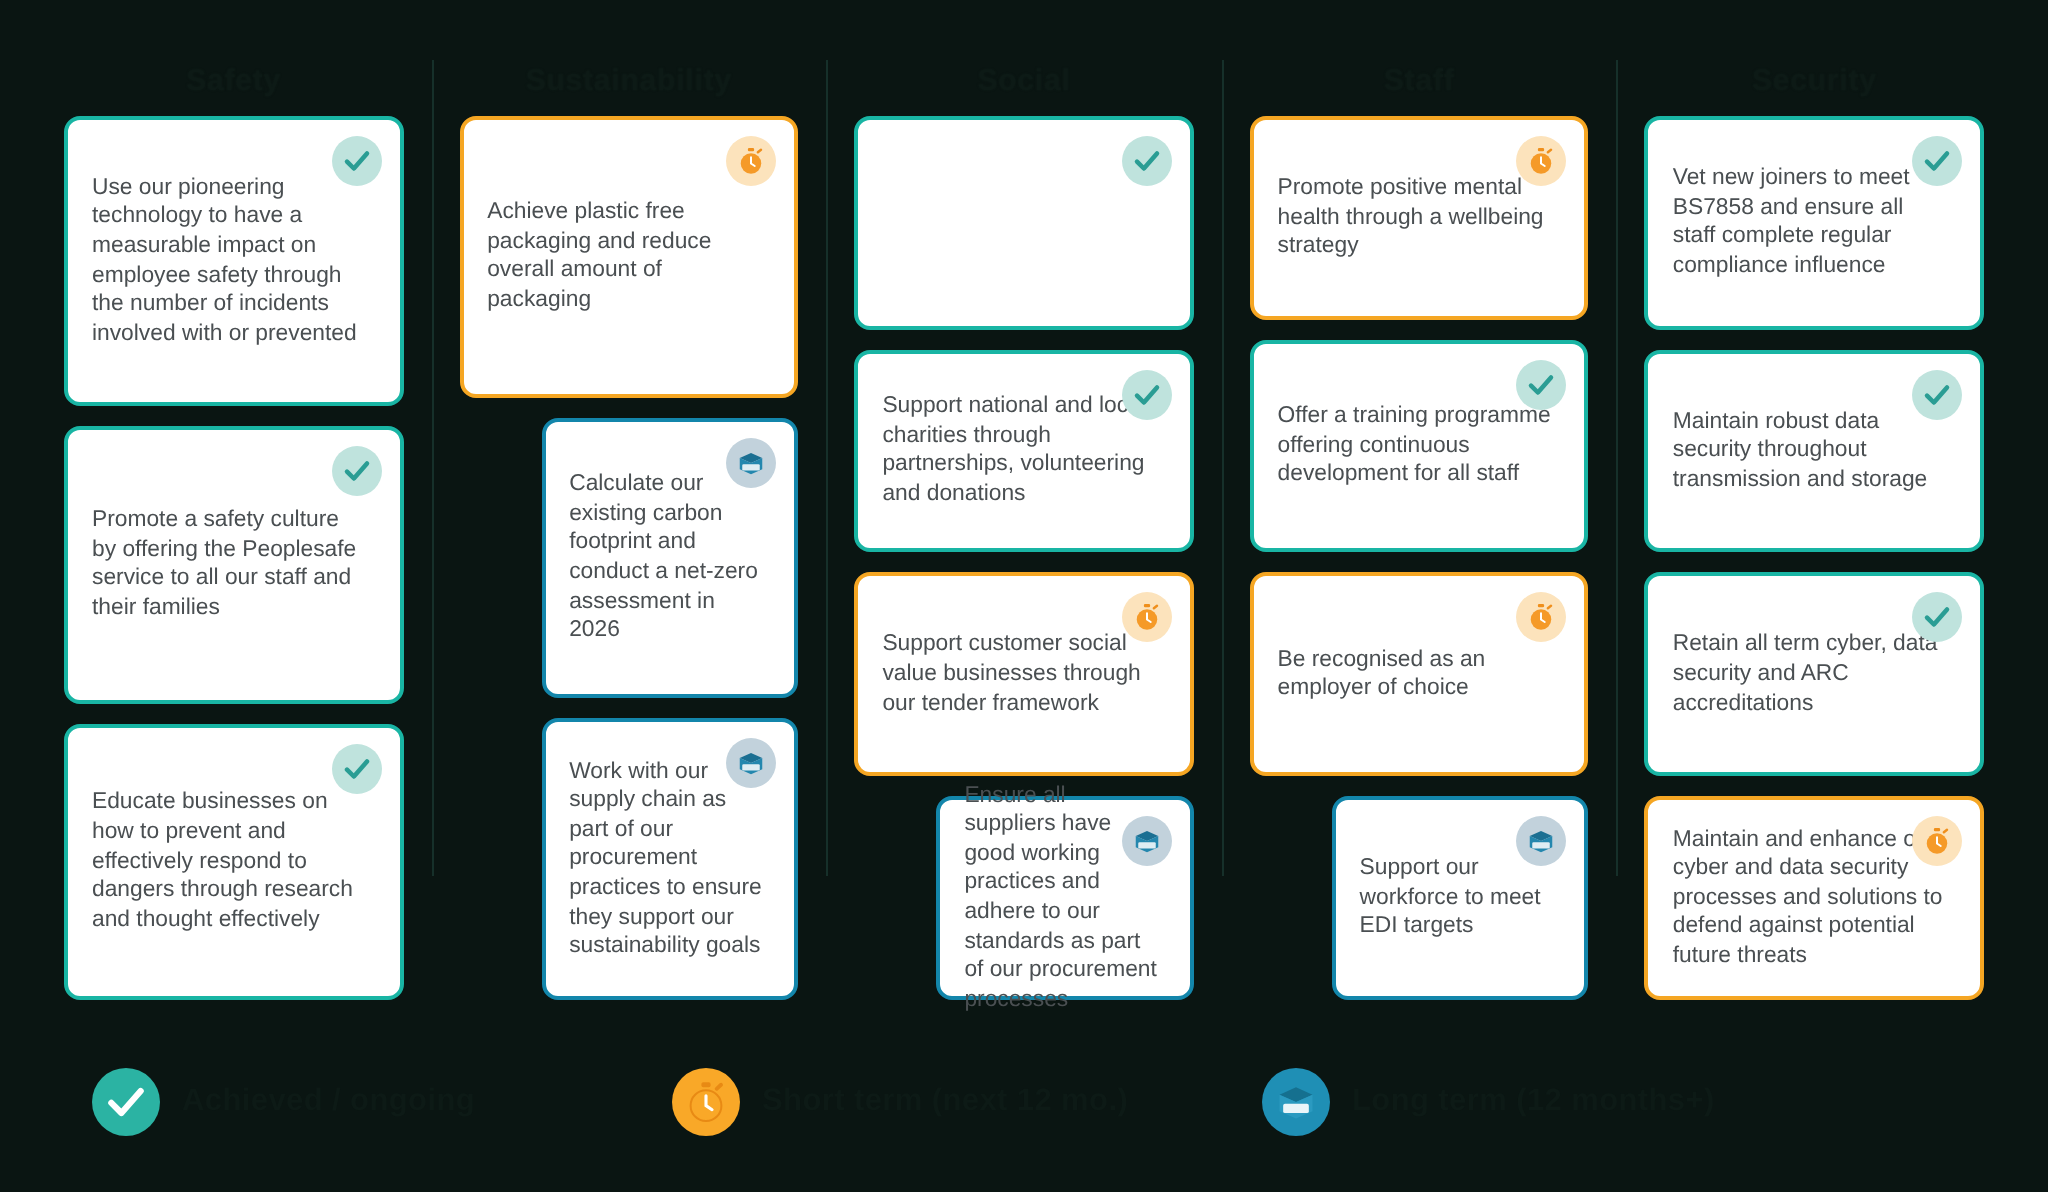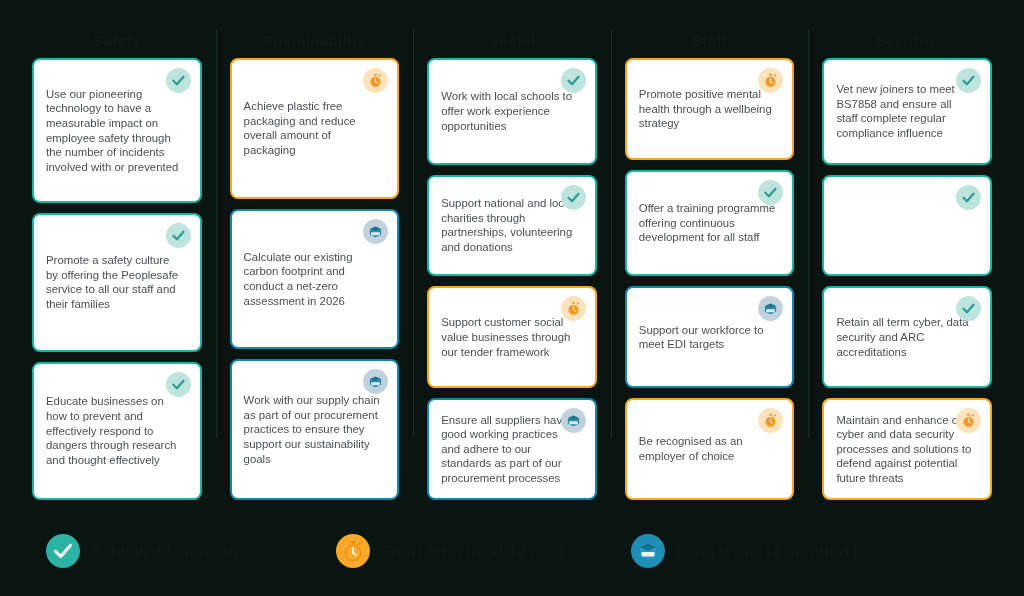--- a/index.html
+++ b/index.html
@@ -76,21 +76,21 @@
     padding: 10px 12px 10px 12px;
     min-height: 0;
     display: flex;
     align-items: center;
   }
   .card.h1 { flex: 1.06; }
   .card.h2 { flex: 1; }
 
   .card.achieved  { border-color: #19b5a4; }
   .card.short     { border-color: #f5a623; }
-  .card.long      { border-color: #1386ab; }
+  .card.long      { border-color: #1386ab; margin-left: 41px; }
 
   .card-text {
     font-size: 11.4px;
     line-height: 14.6px;
     color: #4a4f52;
     padding-right: 4px;
     font-family: "Liberation Sans", sans-serif;
   }
 
   
@@ -235,21 +235,20 @@
     <div class="column">
       <div class="col-title">Social</div>
       <div class="cards">
 
         <div class="card achieved h1">
           <span class="badge achieved">
             <svg width="15" height="15" viewBox="0 0 24 24">
                 <path d="M4 12.5 L9.5 18 L20 6" fill="none" stroke="#2a9d94" stroke-width="3.6" stroke-linecap="round" stroke-linejoin="round"></path>
               </svg>
           </span>
-          <span class="card-text">Work with local schools to offer work experience opportunities</span>
         </div>
 
         <div class="card achieved h2">
           <span class="badge achieved">
             <svg width="15" height="15" viewBox="0 0 24 24">
                 <path d="M4 12.5 L9.5 18 L20 6" fill="none" stroke="#2a9d94" stroke-width="3.6" stroke-linecap="round" stroke-linejoin="round"></path>
               </svg>
           </span>
           <span class="card-text">Support national and local charities through partnerships, volunteering and donations</span>
         </div>
@@ -298,43 +297,43 @@
 
         <div class="card achieved h1">
           <span class="badge achieved">
             <svg width="15" height="15" viewBox="0 0 24 24">
                 <path d="M4 12.5 L9.5 18 L20 6" fill="none" stroke="#2a9d94" stroke-width="3.6" stroke-linecap="round" stroke-linejoin="round"></path>
               </svg>
           </span>
           <span class="card-text">Offer a training programme offering continuous development for all staff</span>
         </div>
 
-        <div class="card long h2">
-          <span class="badge long">
-            <svg width="15" height="15" viewBox="0 0 24 24">
-              <path d="M3 8 L12 4 L21 8 L12 12 Z" fill="#1b6f92"></path>
-              <path d="M3 8 L3 17 L12 21 L21 17 L21 8 L12 12 Z" fill="#2487ae"></path>
-              <rect x="5" y="13" width="14" height="5" rx="1" fill="#ffffff" opacity="0.85"></rect>
-            </svg>
-          </span>
-          <span class="card-text">Support our workforce to meet EDI targets</span>
-        </div>
-
         <div class="card short h2">
           <span class="badge short">
             <svg width="15" height="15" viewBox="0 0 24 24">
               <rect x="9.5" y="1.5" width="5" height="2.6" rx="1" fill="#ef8f1c"></rect>
               <circle cx="12" cy="14" r="8.2" fill="#f59a28"></circle>
               <path d="M12 9 L12 14 L15 16" fill="none" stroke="#ffffff" stroke-width="1.6" stroke-linecap="round"></path>
               <path d="M17.5 5 L20 3" stroke="#ef8f1c" stroke-width="2" stroke-linecap="round"></path>
             </svg>
           </span>
           <span class="card-text">Be recognised as an employer of choice</span>
         </div>
 
+        <div class="card long h2">
+          <span class="badge long">
+            <svg width="15" height="15" viewBox="0 0 24 24">
+              <path d="M3 8 L12 4 L21 8 L12 12 Z" fill="#1b6f92"></path>
+              <path d="M3 8 L3 17 L12 21 L21 17 L21 8 L12 12 Z" fill="#2487ae"></path>
+              <rect x="5" y="13" width="14" height="5" rx="1" fill="#ffffff" opacity="0.85"></rect>
+            </svg>
+          </span>
+          <span class="card-text">Support our workforce to meet EDI targets</span>
+        </div>
+
       </div>
     </div>
 
     <div class="column">
       <div class="col-title">Security</div>
       <div class="cards">
 
         <div class="card achieved h1">
           <span class="badge achieved">
             <svg width="15" height="15" viewBox="0 0 24 24">
@@ -343,20 +342,21 @@
           </span>
           <span class="card-text">Vet new joiners to meet BS7858 and ensure all staff complete regular compliance influence</span>
         </div>
 
         <div class="card achieved h2">
           <span class="badge achieved">
             <svg width="15" height="15" viewBox="0 0 24 24">
                 <path d="M4 12.5 L9.5 18 L20 6" fill="none" stroke="#2a9d94" stroke-width="3.6" stroke-linecap="round" stroke-linejoin="round"></path>
               </svg>
           </span>
+          <span class="card-text">Maintain robust data security throughout transmission and storage</span>
         </div>
 
         <div class="card achieved h2">
           <span class="badge achieved">
             <svg width="15" height="15" viewBox="0 0 24 24">
                 <path d="M4 12.5 L9.5 18 L20 6" fill="none" stroke="#2a9d94" stroke-width="3.6" stroke-linecap="round" stroke-linejoin="round"></path>
               </svg>
           </span>
           <span class="card-text">Retain all term cyber, data security and ARC accreditations</span>
         </div>

